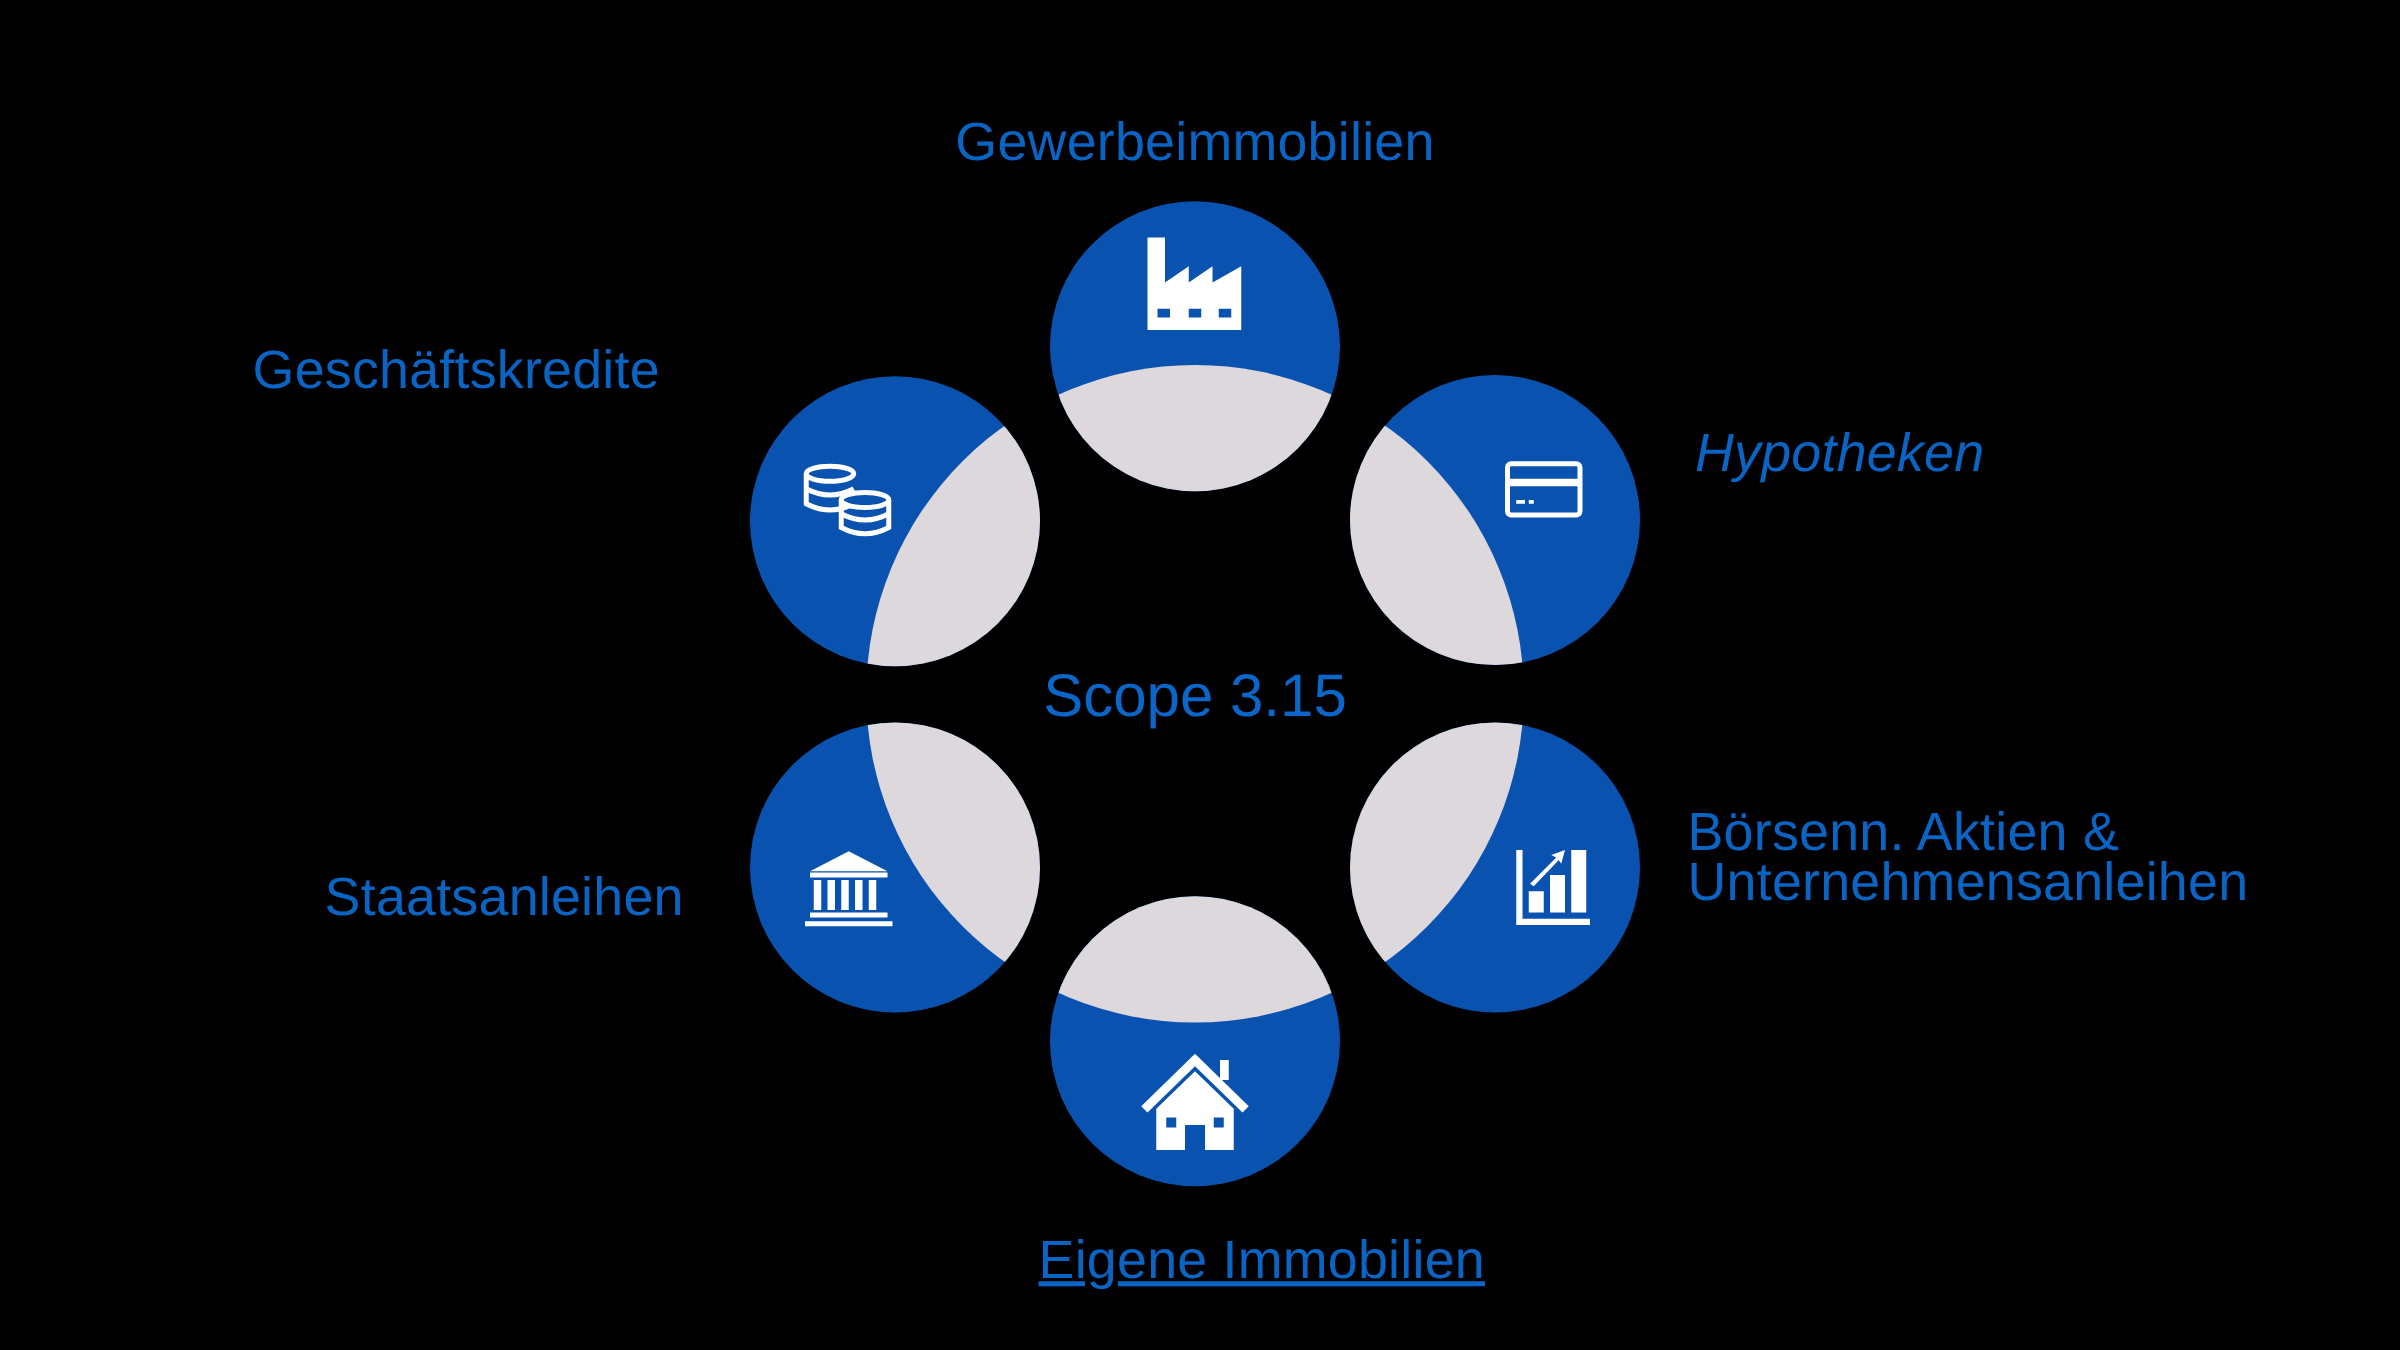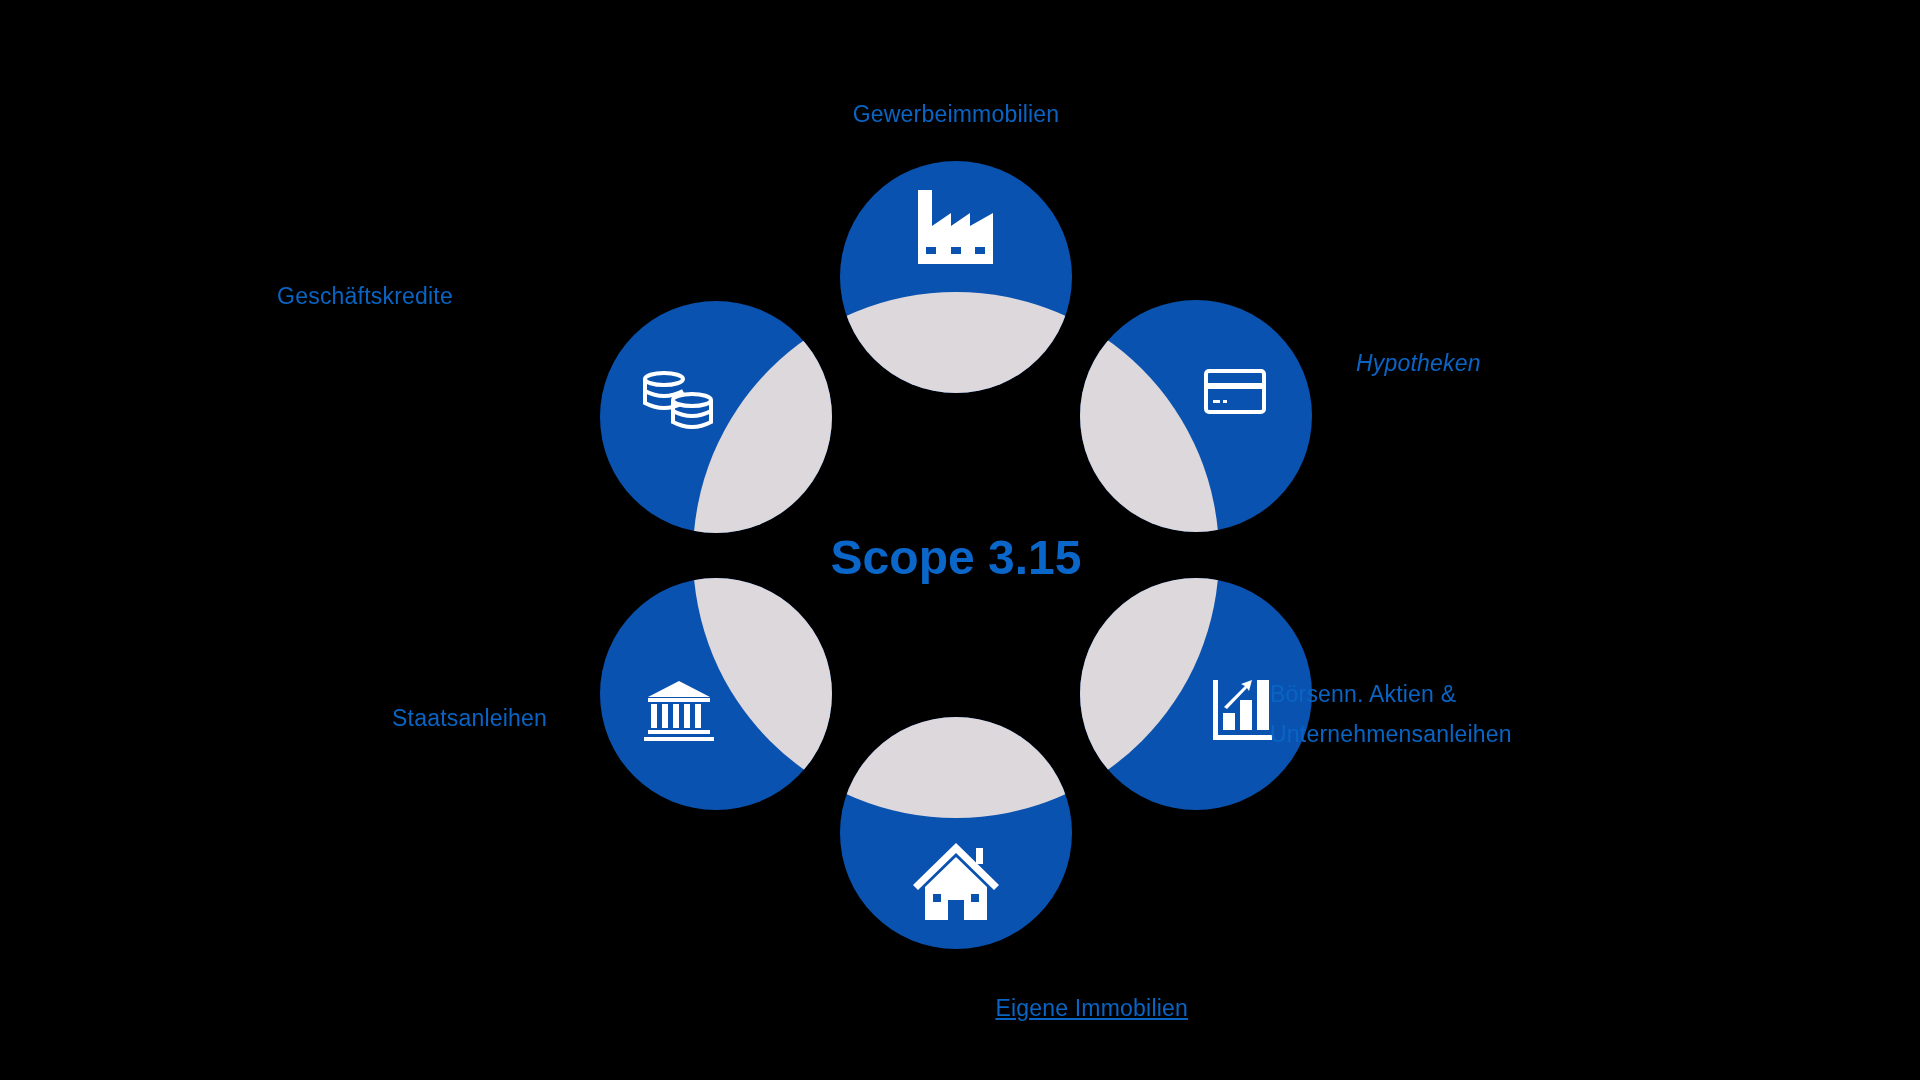--- a/index.html
+++ b/index.html
@@ -5,39 +5,39 @@
   html, body { margin: 0; padding: 0; }
   body {
     width: 1920px; height: 1080px; background: #000000;
     position: relative; overflow: hidden;
     font-family: "Liberation Sans", "DejaVu Sans", sans-serif;
   }
   #diagram { position: absolute; left: 0; top: 0; width: 1920px; height: 1080px; }
   .label {
     position: absolute;
     color: #0a64c4;
-    font-size: 23px;
+    font-size: 43px;
     line-height: 40px;
     white-space: nowrap;
     letter-spacing: 0.2px;
   }
   .label span { display: block; }
   .center-title {
     position: absolute;
     left: 756px; top: 530px; width: 400px;
     text-align: center;
     color: #0a66c8;
     font-size: 48px;
-    font-weight: bold;
+    font-weight: normal;
     line-height: 56px;
   }
   #lbl-top    { left: 756px;  top: 94px;  width: 400px; text-align: center; }
   #lbl-bottom { left: 788px;  top: 988px; width: 400px; text-align: right; text-decoration: underline; }
   #lbl-ur     { left: 1356px; top: 343px; font-style: italic; }
-  #lbl-lr     { left: 1270px; top: 646px; margin-top: 28px; }
+  #lbl-lr     { left: 1350px; top: 646px; }
   #lbl-ul     { left: 165px;  top: 276px; width: 400px; text-align: center; }
   #lbl-ll     { left: 147px;  top: 698px; width: 400px; text-align: right; }
 </style>
 </head>
 <body>
 
 <svg id="diagram" viewBox="0 0 1920 1080" xmlns="http://www.w3.org/2000/svg">
   <defs>
     <clipPath id="bigc">
         <circle cx="956" cy="555" r="263"></circle>

